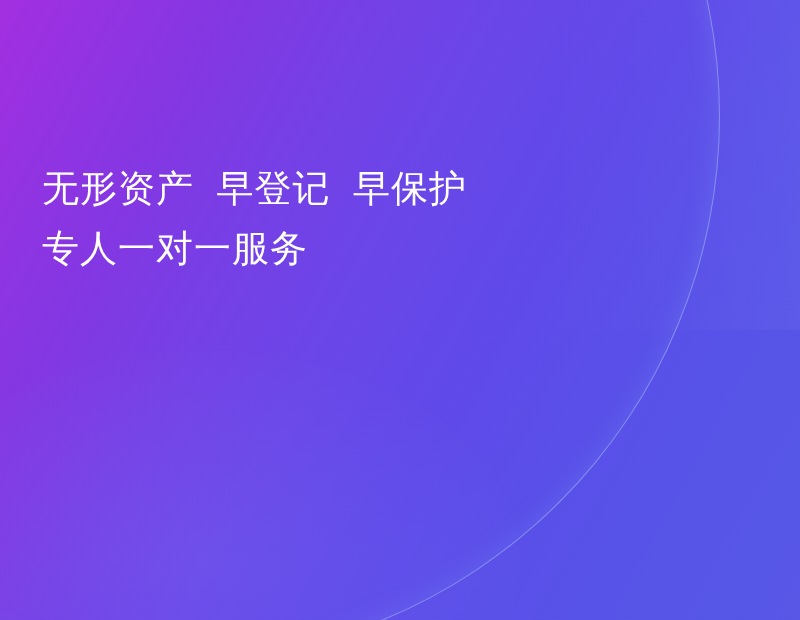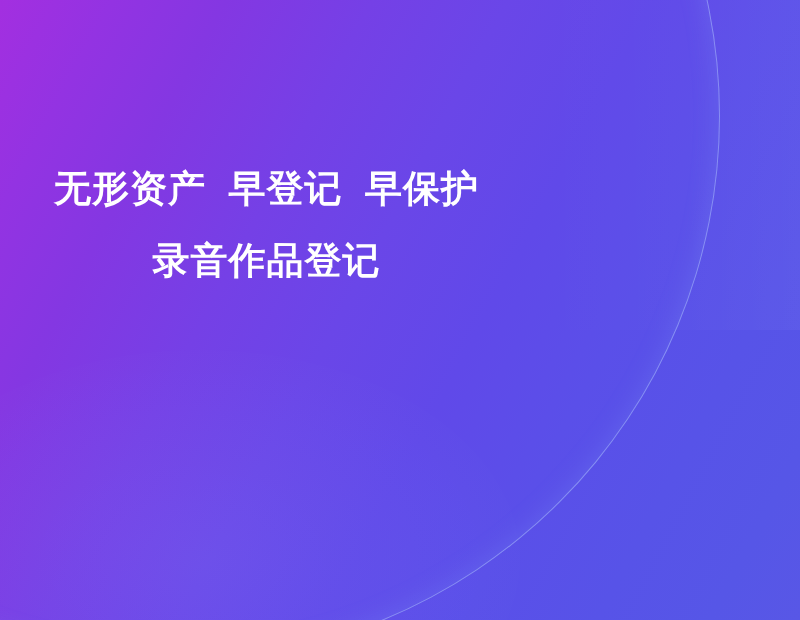--- a/index.html
+++ b/index.html
@@ -133,46 +133,45 @@
       -3px 5px 0 #2217ab,
       -4px 6px 0 #2217ab,
       -4px 7px 1px rgba(26,16,150,0.55);
   }
 
   .subtitle-group {
     margin-top: 37px;
   }
 
   .subtitle-line {
-    margin: 12px;
+    margin: 0;
     font-size: 37px;
     line-height: 60px;
-    font-weight: 700;
+    font-weight: 400;
     color: #ffffff;
     letter-spacing: 1px;
     white-space: pre;
-    text-align: center;
   }
 </style>
 </head>
 <body>
 
 <div id="banner">
 
   <div class="arc-layer">
     <div class="arc-disc"></div>
     <div class="arc-rim"></div>
     <div class="arc-sweep"></div>
     <div class="seam-right"></div>
     <div class="glow-lower-left"></div>
   </div>
 
   <div class="content">
 
 
     <div class="subtitle-group">
       <p class="subtitle-line">无形资产  早登记  早保护</p>
-      <p class="subtitle-line">录音作品登记</p>
+      <p class="subtitle-line">专人一对一服务</p>
     </div>
 
   </div>
 
 </div>
 
 </body></html>

